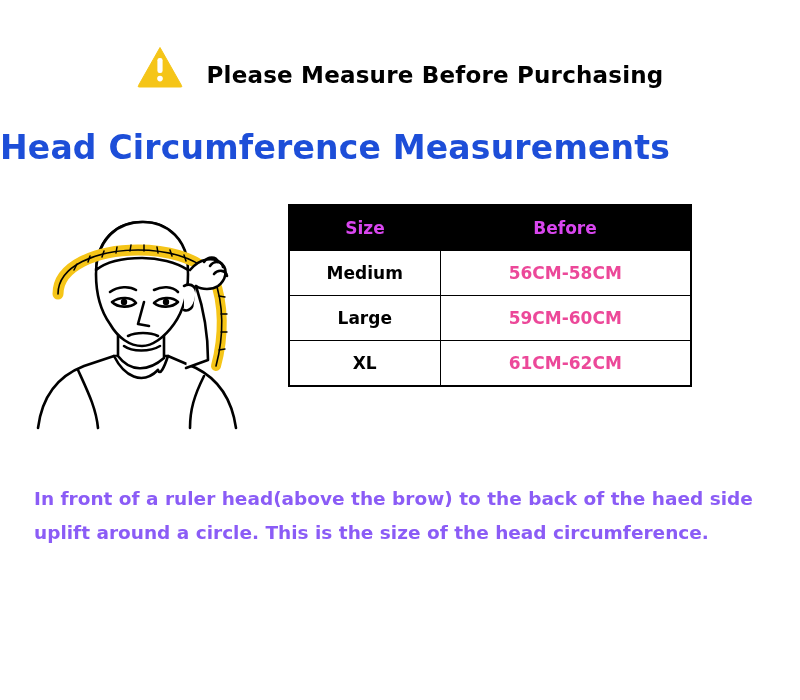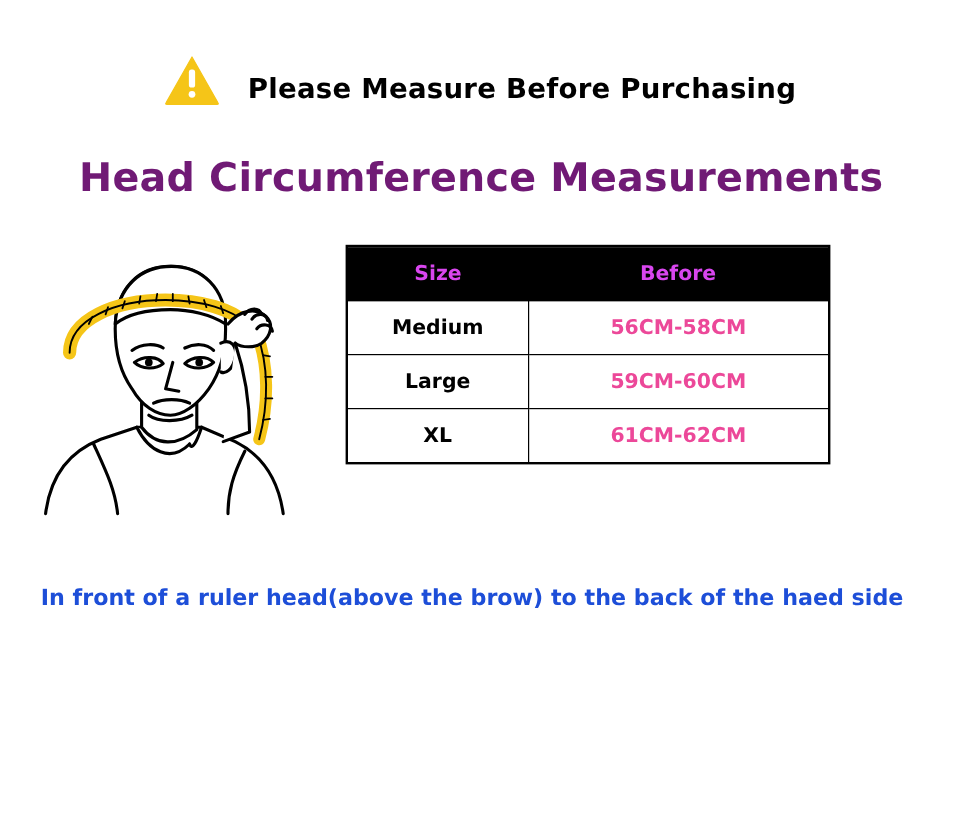--- a/index.html
+++ b/index.html
@@ -43,25 +43,25 @@
     color: #000;
     white-space: nowrap;
   }
 
   
   .main-heading {
     position: absolute;
     left: 0;
     top: 128px;
     width: 736px;
-    text-align: right;
+    text-align: left;
     font-size: 33px;
     font-weight: bold;
     letter-spacing: 0.2px;
-    color: #701a75;
+    color: #1d4ed8;
   }
 
   
   .illustration {
     position: absolute;
     left: 18px;
     top: 200px;
     width: 250px;
     height: 240px;
   }
@@ -117,21 +117,21 @@
 
   
   .footer-text {
     position: absolute;
     left: 34px;
     top: 482px;
     width: 748px;
     font-size: 18.5px;
     font-weight: bold;
     line-height: 34px;
-    color: #1d4ed8;
+    color: #8b5cf6;
   }
 </style>
 </head>
 <body>
 
 <div class="page">
 
   <div class="warning-row">
     <span class="warning-icon">
       <svg viewBox="0 0 46 42" width="46" height="42" xmlns="http://www.w3.org/2000/svg">
@@ -237,15 +237,16 @@
         <tr>
           <td class="c-size">XL</td>
           <td class="c-length">61CM-62CM</td>
         </tr>
       </tbody>
     </table>
   </div>
 
   <div class="footer-text">
     <div>In front of a ruler head(above the brow) to the back of the haed side</div>
+    <div>uplift around a circle. This is the size of the head circumference.</div>
   </div>
 
 </div>
 
 </body></html>

